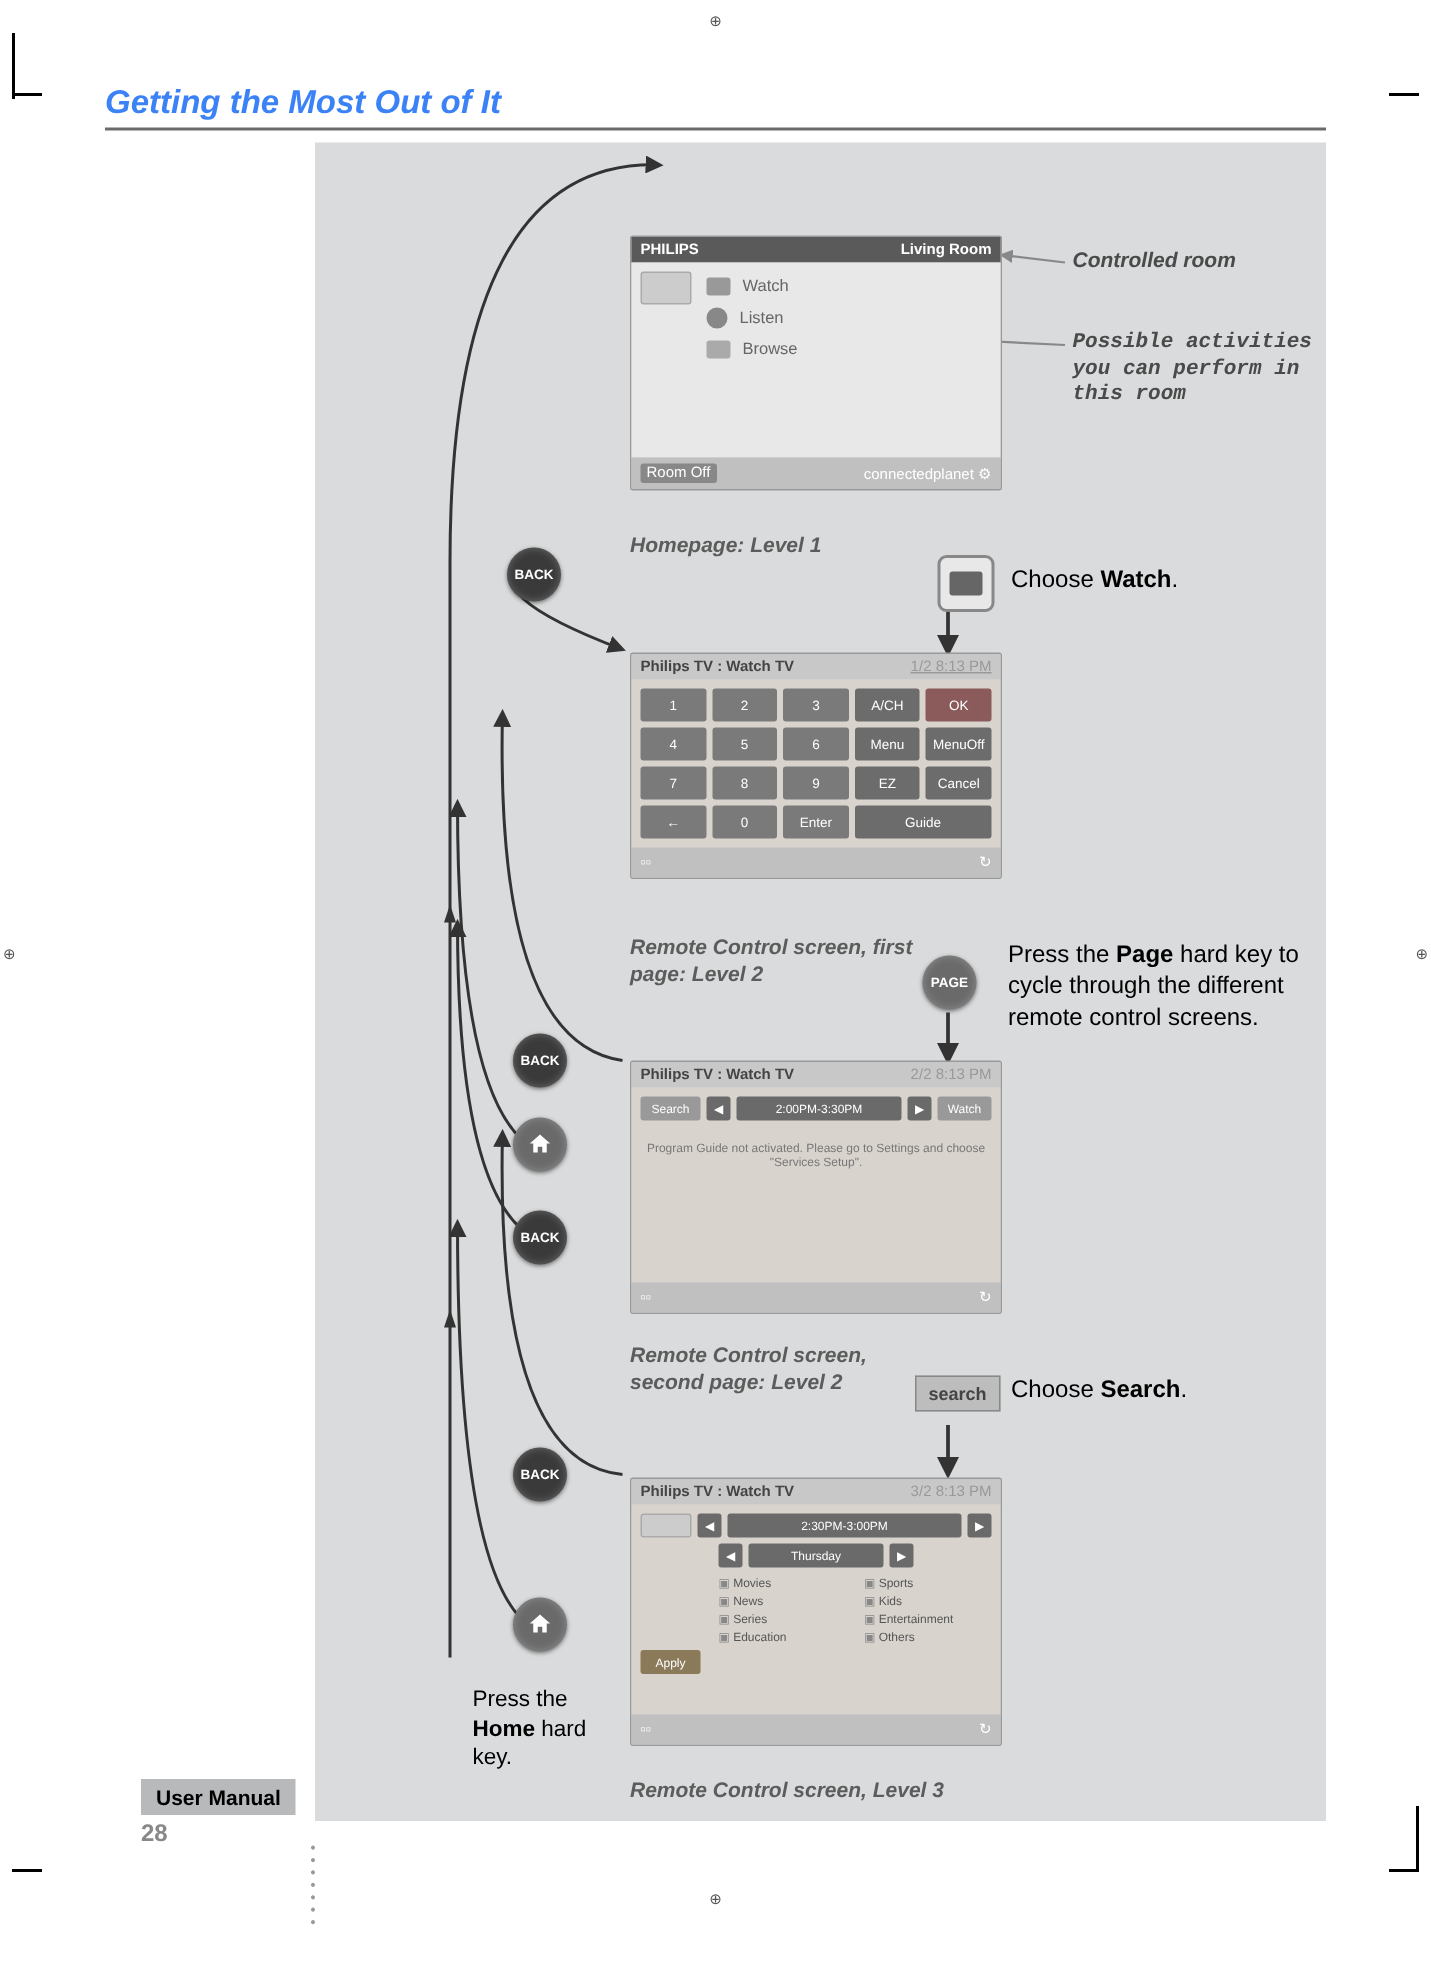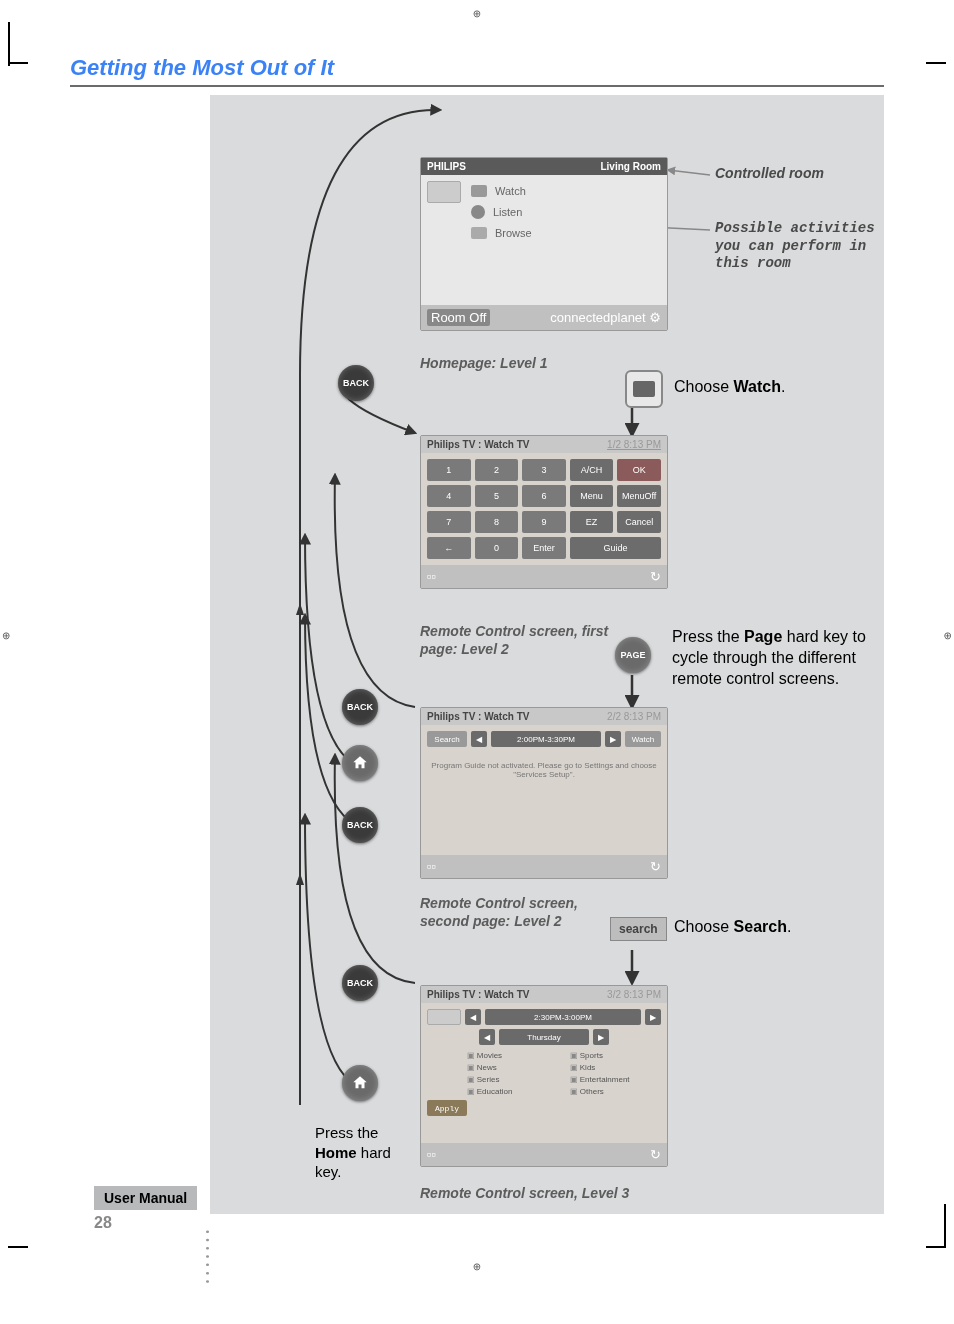--- a/index.html
+++ b/index.html
@@ -75,21 +75,21 @@
   .mock-screen {
     position: absolute;
     width: 248px;
     background: #d7d7d7;
     border: 1px solid #999;
     border-radius: 2px;
     font-size: 10px;
   }
   .ms-title { display: flex; justify-content: space-between; padding: 3px 6px; background: #5a5a5a; color: #fff; font-weight: bold; font-size: 10px; }
   .ms-body { padding: 6px; background: #e8e8e8; min-height: 80px; }
-  .ms-footer { display: flex; justify-content: space-between; align-items: center; padding: 4px 6px; background: #c0c0c0; color: #fff; font-size: 13px; }
+  .ms-footer { display: flex; justify-content: space-between; align-items: center; padding: 4px 6px; background: #c0c0c0; color: #fff; font-size: 10px; }
 
   .act-row { display:flex; align-items:center; gap:8px; padding:4px 2px; color:#666; font-size:11px; }
   .act-icon { width:16px; height:12px; background:#999; border-radius:2px; }
   .act-icon.i2 { background:#888; border-radius:50%; width:14px; height:14px; }
   .act-icon.i3 { background:#aaa; }
 
   .caption {
     position: absolute;
     font-style: italic;
     font-weight: bold;
@@ -350,34 +350,34 @@
           <div style="width:34px;height:16px;background:#ccc;border:1px solid #aaa;border-radius:2px;"></div>
           <div class="guide-btn" style="flex:0 0 16px">◀</div>
           <div class="guide-btn">2:30PM-3:00PM</div>
           <div class="guide-btn" style="flex:0 0 16px">▶</div>
         </div>
         <div class="guide-row" style="justify-content:center;">
           <div class="guide-btn" style="flex:0 0 16px">◀</div>
           <div class="guide-btn" style="flex:0 0 90px">Thursday</div>
           <div class="guide-btn" style="flex:0 0 16px">▶</div>
         </div>
-        <div style="display:flex; gap:6px; margin-top:6px;">
+        <div style="display:flex; gap:18px; margin-top:6px;">
           <div style="width:34px;"></div>
           <div style="flex:1" class="cat-grid">
             <div>Movies</div>
             <div>Sports</div>
             <div>News</div>
             <div>Kids</div>
             <div>Series</div>
             <div>Entertainment</div>
             <div>Education</div>
             <div>Others</div>
           </div>
         </div>
-        <div class="guide-row" style="margin-top:4px;font-family:Liberation Mono, monospace;">
+        <div class="guide-row" style="margin-top:4px;">
           <div class="guide-btn" style="flex:0 0 40px;background:#8b7a5a">Apply</div>
         </div>
       </div>
       <div class="ms-footer">
           <span>▫▫</span>
           <span>↻</span>
         </div>
     </div>
     <div class="caption" style="top:1090px; left:210px;">Remote Control screen, Level 3</div>
 

